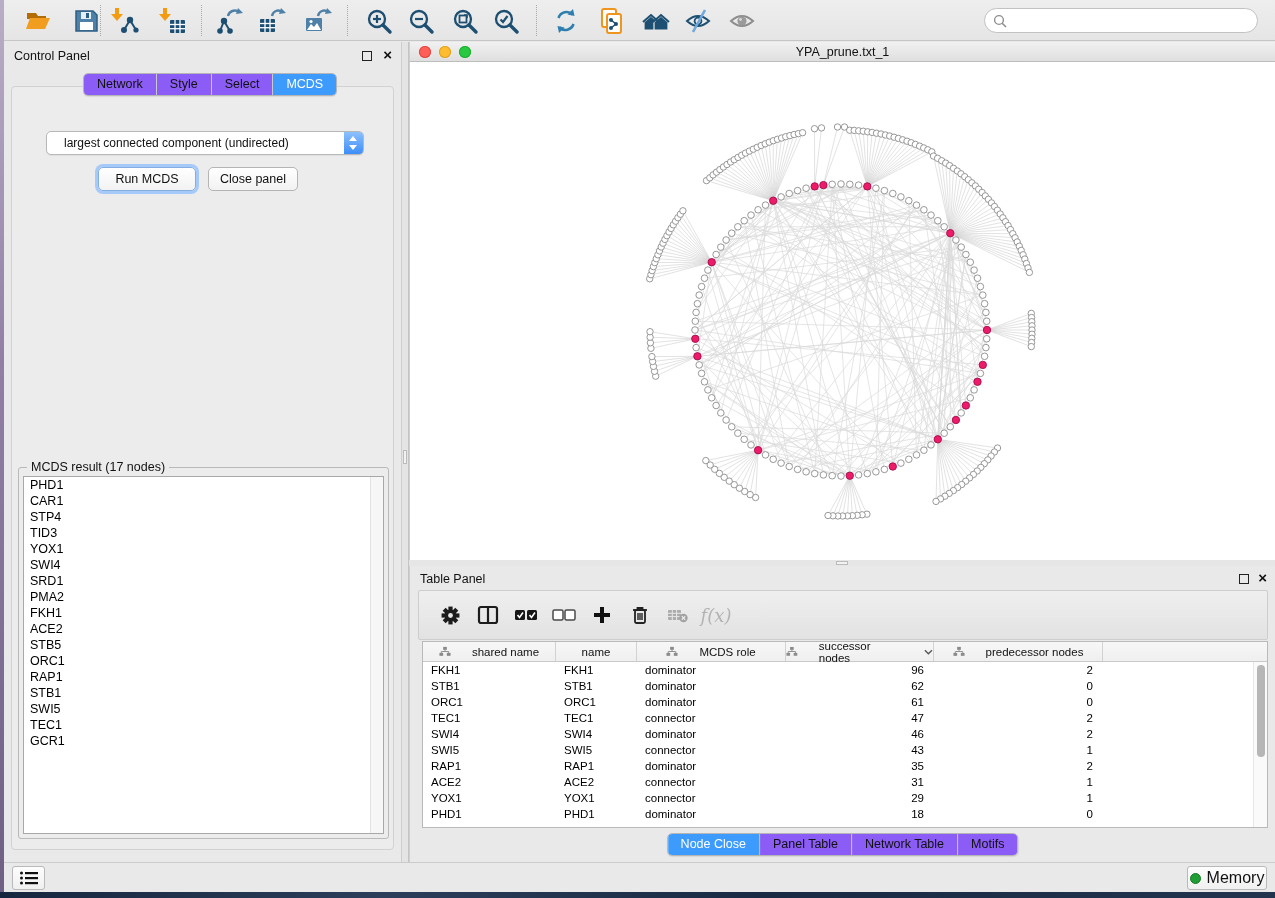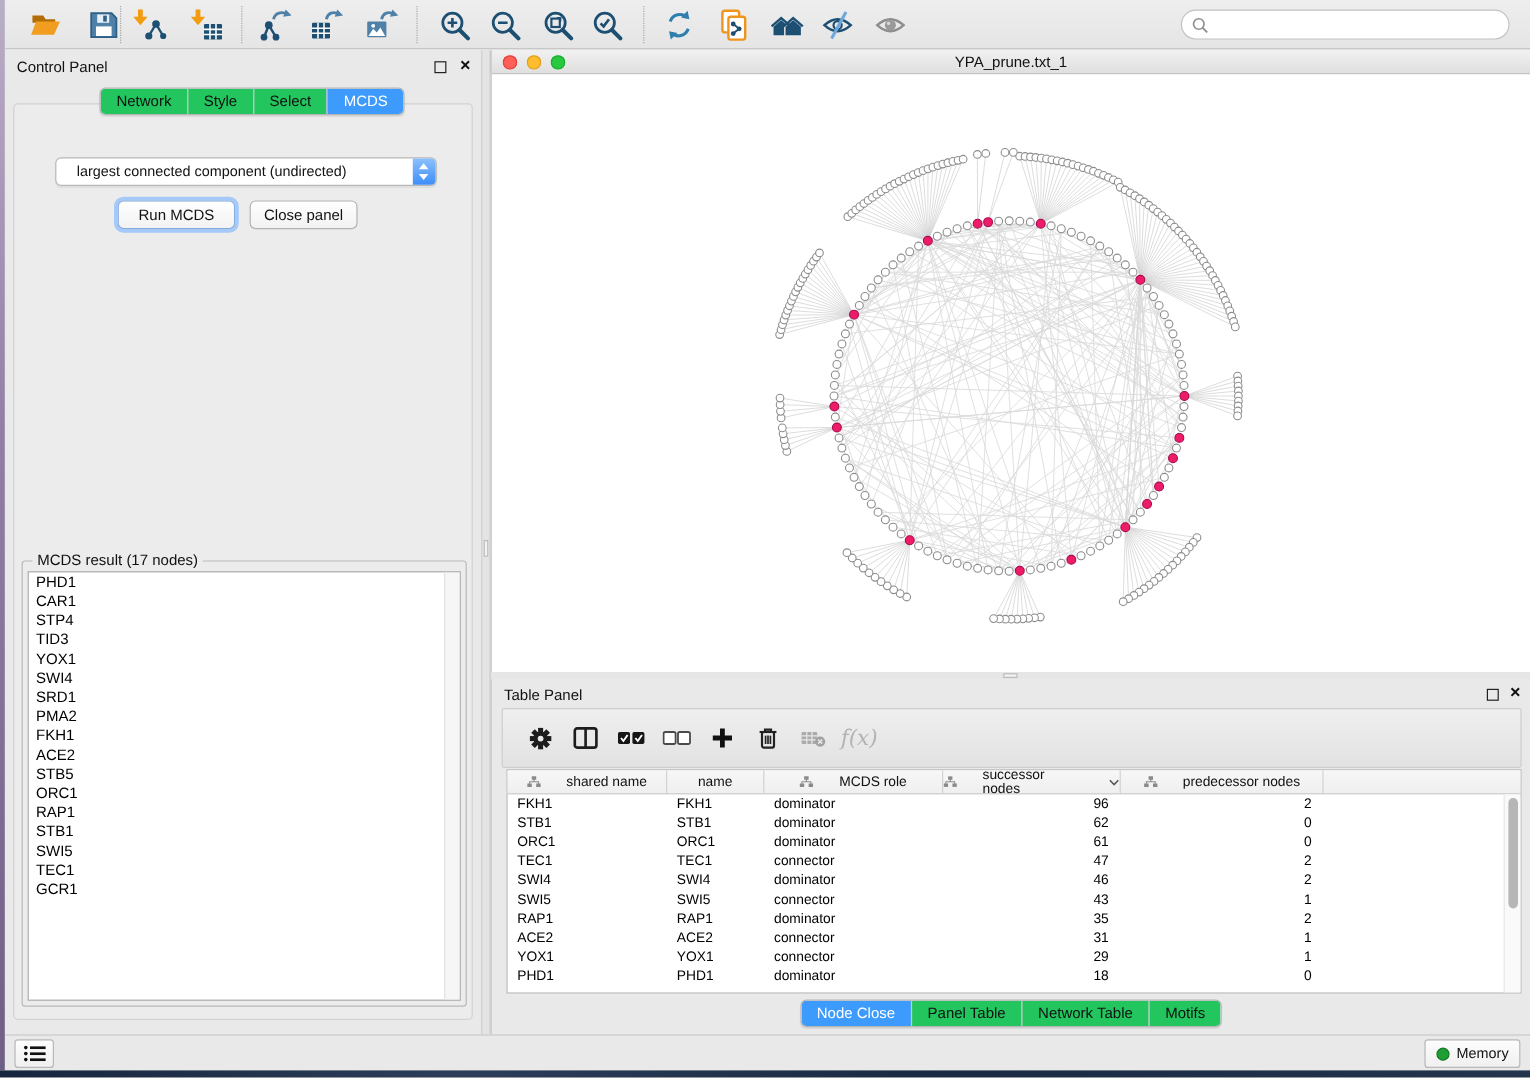--- a/index.html
+++ b/index.html
@@ -23,21 +23,21 @@
   
   .control-panel { position:absolute; left:0; top:42px; width:397px; height:820px; background:#e9e9e9; }
   .panel-titlebar { position:absolute; left:0; top:0; width:100%; height:26px; }
   .panel-title { position:absolute; left:10px; top:7px; font-size:12.5px; color:#111; }
   .float-ico { position:absolute; top:9px; width:10px; height:10px; border:1.4px solid #222; cursor:pointer; }
   .close-ico { position:absolute; top:4px; font-size:15px; font-weight:bold; color:#111; cursor:pointer; line-height:18px; }
   .cp-float { right:29px; } .cp-close { right:9px; }
 
   .seg-tabs { position:absolute; display:inline-flex; border:1px solid #b5b5b5; border-radius:5px;
     overflow:hidden; background:#fff; z-index:5; box-shadow:0 1px 1px rgba(0,0,0,.08); }
-  .seg-tabs .seg { padding:3px 13px 4px 13px; font-size:12.5px; color:#111; background:#22c55e;
+  .seg-tabs .seg { padding:3px 13px 4px 13px; font-size:12.5px; color:#111; background:#8b5cf6;
     border-left:1px solid #c9c9c9; cursor:pointer; white-space:nowrap; }
   .seg-tabs .seg:first-child { border-left:none; }
   .seg-tabs .seg.active { background:#3d9bfd; color:#fff; }
   .cp-tabs { left:79px; top:31px; }
 
   .cp-body { position:absolute; left:7px; top:44px; width:383px; height:764px;
     background:#ececec; border:1px solid #d2d2d2; border-radius:4px; }
   .opt-label { position:absolute; top:24px; width:100%; text-align:center; font-size:12.5px; color:#111; }
   .dropdown { position:absolute; left:34px; top:44px; width:318px; height:24px; background:#fff;
     border:1px solid #b8b8b8; border-radius:5px; cursor:pointer; display:flex; align-items:center;
@@ -101,21 +101,21 @@
   .td.r { padding-right:10px; text-align:right; }
   .tbl-track { position:absolute; right:0; top:20px; bottom:0; width:14px; background:#fafafa; border-left:1px solid #e6e6e6; }
   .tbl-thumb { position:absolute; left:2.5px; top:3px; width:8px; height:92px; background:#b6b6b6; border-radius:4px; }
   .tp-tabs { left:50%; transform:translateX(-50%); top:267px; position:absolute; }
 
   
   .statusbar { position:absolute; left:0; top:862px; width:1271px; height:30px; background:#e9e9e9; border-top:1px solid #cbcbcb; }
   .sb-btn { position:absolute; background:linear-gradient(#fdfdfd,#f0f0f0); border:1px solid #b9b9b9; border-radius:3px;
     display:flex; align-items:center; justify-content:center; cursor:pointer; }
   .sb-list { left:8px; top:3px; width:33px; height:24px; }
-  .sb-mem { right:8px; top:3px; width:80px; height:24px; gap:6px; font-size:12px; color:#111; }
+  .sb-mem { right:8px; top:3px; width:80px; height:24px; gap:6px; font-size:16px; color:#111; }
   .mem-dot { width:11px; height:11px; border-radius:50%; background:#1e9e33; border:1px solid #157a26; }
 </style>
 </head>
 <body>
 
 <div class="screen">
   <div class="window">
 
     <div class="toolbar">
       <div class="tbi" style="left:19px">

